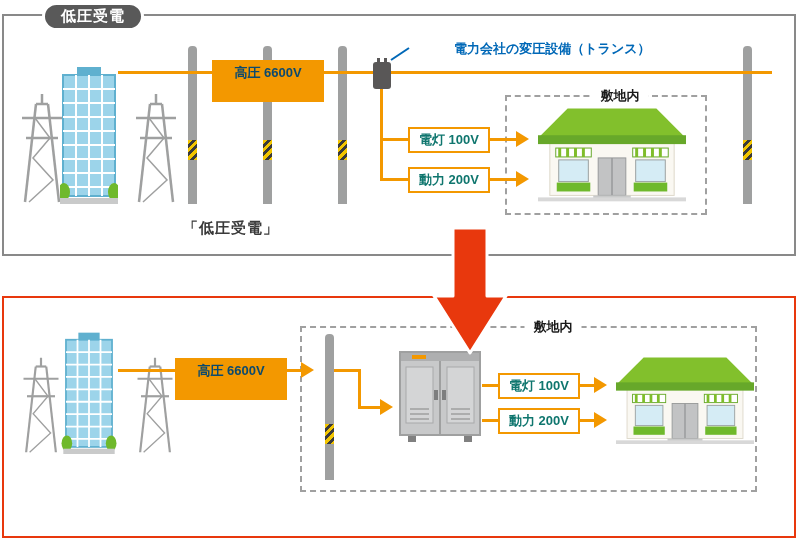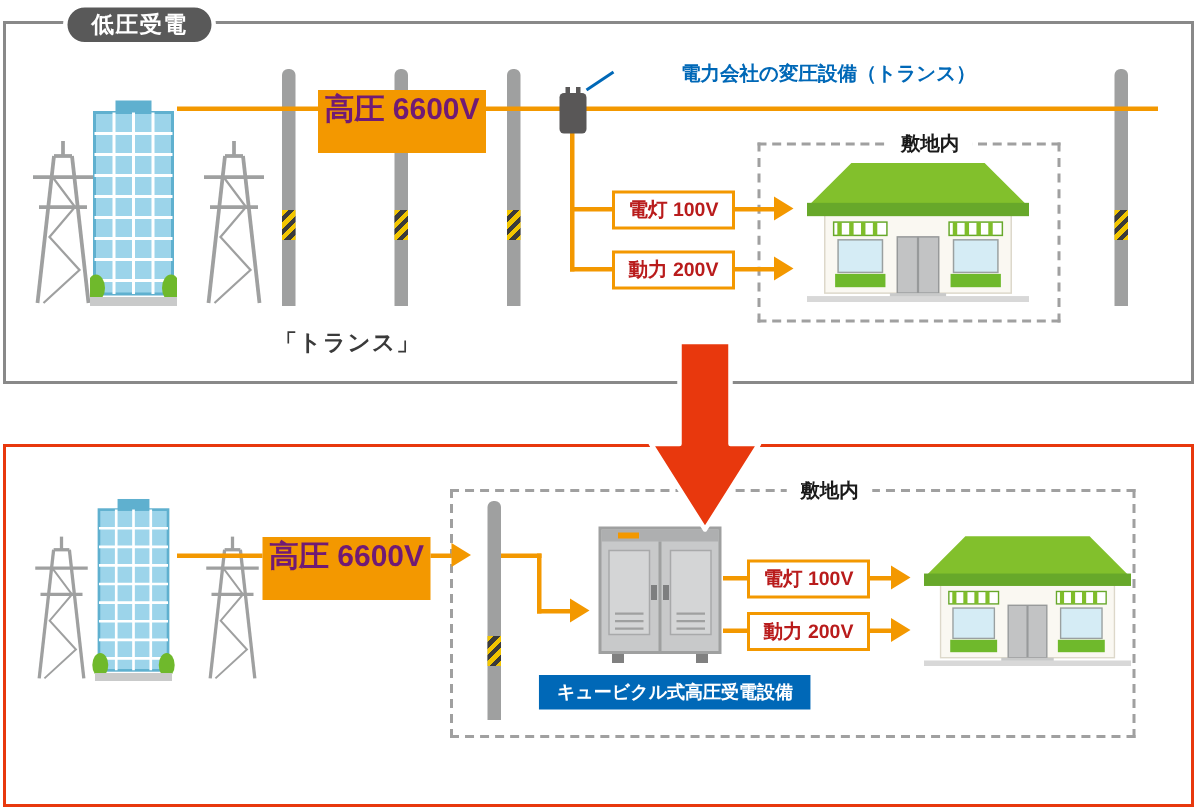--- a/index.html
+++ b/index.html
@@ -17,23 +17,23 @@
   .dash{position:absolute;border:2px dashed #a0a0a0;z-index:1;box-sizing:border-box;}
   .ptag{position:absolute;transform:translateX(-50%);background:#fff;padding:0 9px;
         font-weight:bold;font-size:13px;color:#1a1a1a;z-index:4;line-height:17px;}
   .scen{position:absolute;z-index:2;}
   .pole{position:absolute;width:9px;background:#9fa0a0;border-radius:4px 4px 0 0;z-index:2;}
   .pole .band{position:absolute;left:0;width:9px;height:20px;
         background:repeating-linear-gradient(135deg,#f2c500 0 3px,#3a3a3a 3px 6px);}
   .ol{position:absolute;background:#f39800;z-index:2;}
   .tri{position:absolute;width:0;height:0;border-top:8px solid transparent;
        border-bottom:8px solid transparent;border-left:13px solid #f39800;z-index:3;}
-  .vbox{position:absolute;background:#f39800;color:#701a75;font-weight:bold;font-size:20px;
+  .vbox{position:absolute;background:#f39800;color:#0c4a6e;font-weight:bold;font-size:13px;
         text-align:center;height:42px;line-height:26px;z-index:3;}
-  .obox{position:absolute;background:#fff;border:2px solid #f39800;color:#b91c1c;
+  .obox{position:absolute;background:#fff;border:2px solid #f39800;color:#0f766e;
         font-weight:bold;font-size:13px;text-align:center;height:26px;line-height:22px;
         box-sizing:border-box;z-index:3;}
   .note{position:absolute;font-weight:bold;font-size:13px;color:#0068b7;z-index:3;white-space:nowrap;}
   .cap{position:absolute;font-weight:bold;font-size:15px;color:#3a3a3a;z-index:3;letter-spacing:1px;}
   .bluetag{position:absolute;transform:translateX(-50%);background:#0068b7;color:#fff;
         font-weight:bold;font-size:12px;padding:3px 12px;z-index:4;white-space:nowrap;}
   .redarrow{position:absolute;z-index:6;}
   svg{display:block;}
 </style>
 </head>
@@ -129,21 +129,21 @@
       <path d="M100 46 v9 M108 46 v9 M116 46 v9 M124 46 v9"></path>
     </g>
     <rect x="21" y="58" width="30" height="22" fill="#d5ecf5" stroke="#9aa0a0"></rect>
     <rect x="99" y="58" width="30" height="22" fill="#d5ecf5" stroke="#9aa0a0"></rect>
     <rect x="19" y="81" width="34" height="9" fill="#6fb92c"></rect>
     <rect x="97" y="81" width="34" height="9" fill="#6fb92c"></rect>
     <rect x="56" y="94" width="38" height="4" fill="#c9caca"></rect>
     <rect x="0" y="96" width="150" height="4" fill="#d8d8d8"></rect>
   </svg>
 
-  <div class="cap" style="left:183px;top:219px;">「トランス」</div>
+  <div class="cap" style="left:183px;top:219px;">「低圧受電」</div>
 
   <svg class="redarrow" style="left:432px;top:226px;" width="76" height="130" viewBox="0 0 76 130">
     <polygon points="21,2 55,2 55,70 74,70 38,127 2,70 21,70" fill="#e8380d" stroke="#ffffff" stroke-width="3" stroke-linejoin="round"></polygon>
   </svg>
 
   <div class="panel panel-high"></div>
 
   <svg class="scen" style="left:20px;top:356px;" width="42" height="98" viewBox="0 0 44 112">
     <g stroke="#9fa0a0" stroke-width="2.5" fill="none">
       <path d="M16 12 L5 110"></path>
@@ -204,21 +204,20 @@
     <rect x="8" y="17" width="27" height="56" fill="#d4d5d6" stroke="#a8a9aa"></rect>
     <rect x="49" y="17" width="27" height="56" fill="#d4d5d6" stroke="#a8a9aa"></rect>
     <g stroke="#9fa0a0" stroke-width="1.5">
       <path d="M12 59 H31 M12 64 H31 M12 69 H31"></path>
       <path d="M53 59 H72 M53 64 H72 M53 69 H72"></path>
     </g>
     <rect x="36" y="40" width="4" height="10" fill="#7d7e7f"></rect>
     <rect x="44" y="40" width="4" height="10" fill="#7d7e7f"></rect>
     <rect x="14" y="5" width="14" height="4" fill="#f39800"></rect>
   </svg>
-  <div class="bluetag" style="left:450px;top:450px;">キュービクル式高圧受電設備</div>
 
   <div class="ol" style="left:482px;top:384px;width:16px;height:3px;"></div>
   <div class="obox" style="left:498px;top:373px;width:82px;">電灯 100V</div>
   <div class="ol" style="left:580px;top:384px;width:14px;height:3px;"></div>
   <div class="tri" style="left:594px;top:377px;"></div>
 
   <div class="ol" style="left:482px;top:419px;width:16px;height:3px;"></div>
   <div class="obox" style="left:498px;top:408px;width:82px;">動力 200V</div>
   <div class="ol" style="left:580px;top:419px;width:14px;height:3px;"></div>
   <div class="tri" style="left:594px;top:412px;"></div>

